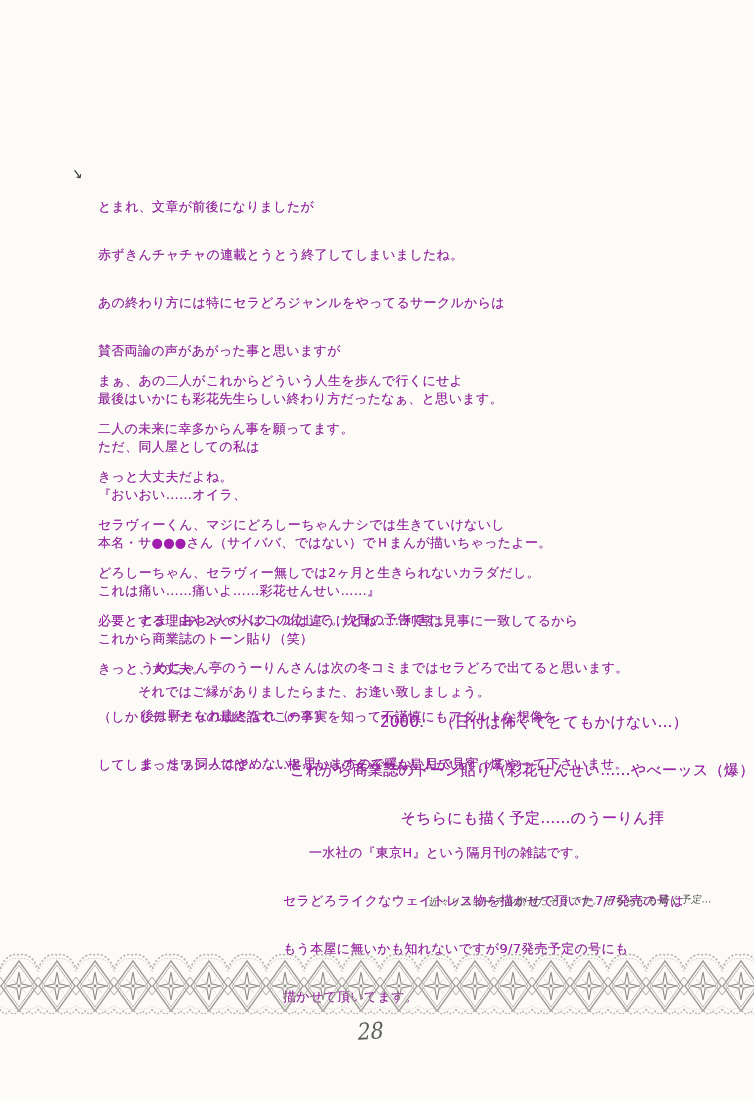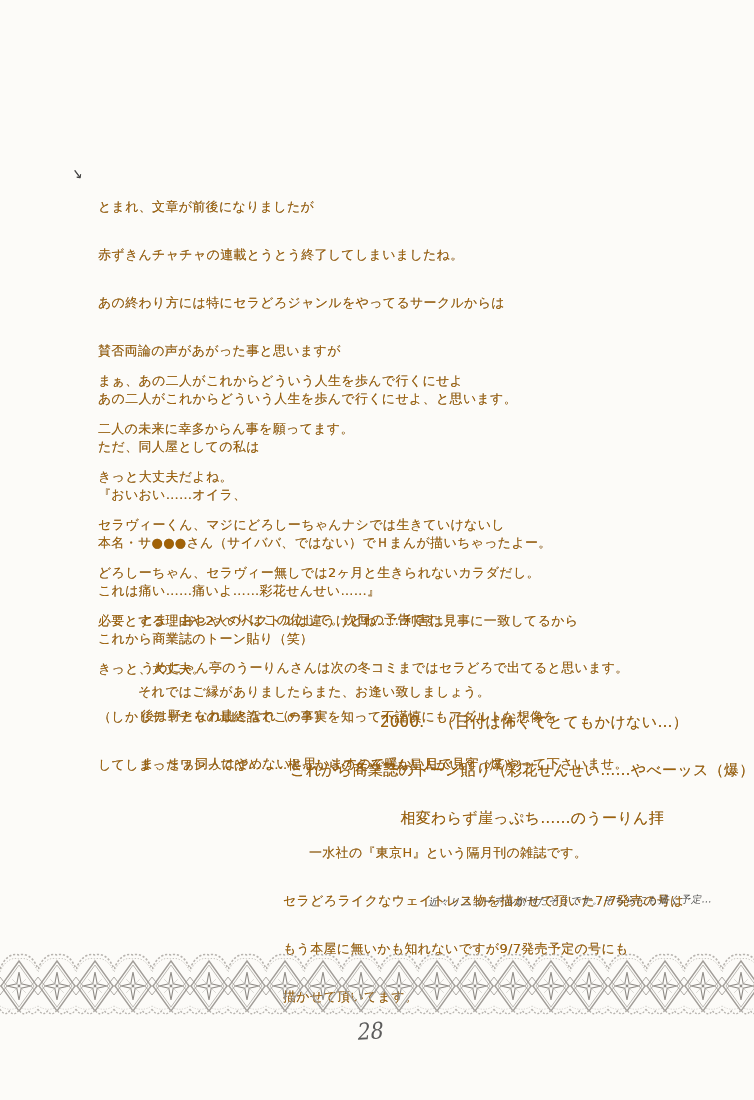--- a/index.html
+++ b/index.html
@@ -13,21 +13,21 @@
     background:#fcfbf8;
     overflow:hidden;
     color:#3a3a3a;
   }
   .txtblock{
     position:absolute;
     font-size:13px;
     line-height:16px;
     letter-spacing:0.3px;
     white-space:pre;
-    color:#a16207;
+    color:#a21caf;
     text-shadow:0 0 0.6px rgba(58,58,58,0.55);
   }
   .txtblock .line{min-height:16px;}
   .arrow-mark{
     position:absolute;
     left:72px;top:166px;
     font-size:13px;color:#444;
     transform:rotate(8deg);
     text-shadow:0 0 0.5px rgba(58,58,58,0.5);
   }
@@ -62,21 +62,21 @@
 
 <div class="page">
 
   <span class="arrow-mark">↘</span>
 
   <div class="txtblock" style="left:98px;top:167px;">
     <div class="line">とまれ、文章が前後になりましたが</div>
     <div class="line">赤ずきんチャチャの連載とうとう終了してしまいましたね。</div>
     <div class="line">あの終わり方には特にセラどろジャンルをやってるサークルからは</div>
     <div class="line">賛否両論の声があがった事と思いますが</div>
-    <div class="line">あの二人がこれからどういう人生を歩んで行くにせよ、と思います。</div>
+    <div class="line">最後はいかにも彩花先生らしい終わり方だったなぁ、と思います。</div>
     <div class="line">ただ、同人屋としての私は</div>
     <div class="line">『おいおい……オイラ、</div>
     <div class="line">本名・サ●●●さん（サイババ、ではない）でＨまんが描いちゃったよー。</div>
     <div class="line">これは痛い……痛いよ……彩花せんせい……』</div>
     <div class="line">これから商業誌のトーン貼り（笑）</div>
   </div>
 
   <div class="txtblock" style="left:98px;top:341px;">
     <div class="line">まぁ、あの二人がこれからどういう人生を歩んで行くにせよ</div>
     <div class="line">二人の未来に幸多からん事を願ってます。</div>
@@ -96,21 +96,21 @@
     <div class="line">ま、まぁ同人はやめないと思いますので暖かい目で見守ってやって下さいませ。</div>
   </div>
 
   <div class="txtblock" style="left:138px;top:652px;">
     <div class="line">それではご縁がありましたらまた、お逢い致しましょう。</div>
   </div>
 
   <div class="txtblock sig" style="left:290px;top:682px;width:398px;font-size:15px;">
     <div class="line">2000.　（日付は怖くてとてもかけない…）</div>
     <div class="line">これから商業誌のトーン貼り（彩花せんせい……やべーッス（爆））</div>
-    <div class="line">相変わらず崖っぷち……のうーりん拝</div>
+    <div class="line">そちらにも描く予定……のうーりん拝</div>
   </div>
 
   <div class="txtblock ps" style="left:283px;top:813px;">
     <div class="line">一水社の『東京H』という隔月刊の雑誌です。</div>
     <div class="line">セラどろライクなウェイトレス物を描かせて頂いた7/7発売の号は</div>
     <div class="line">もう本屋に無いかも知れないですが9/7発売予定の号にも</div>
     <div class="line">描かせて頂いてます。</div>
   </div>
 
   <div class="handnote">近々リニューアル創刊だそうです。そちらにも描く予定…</div>

